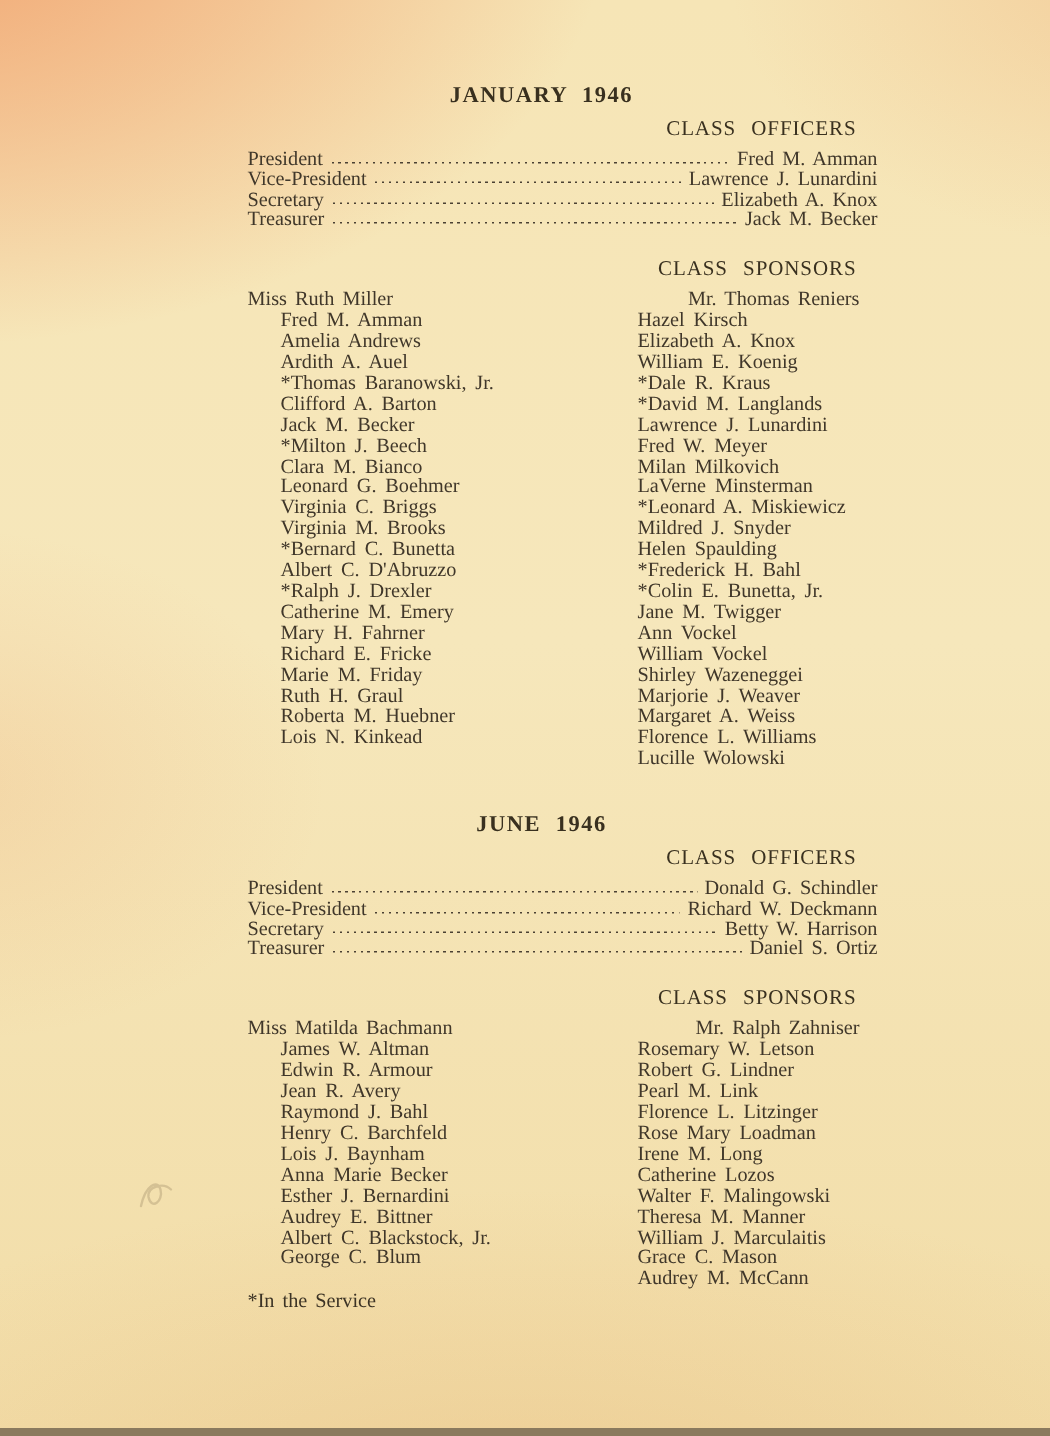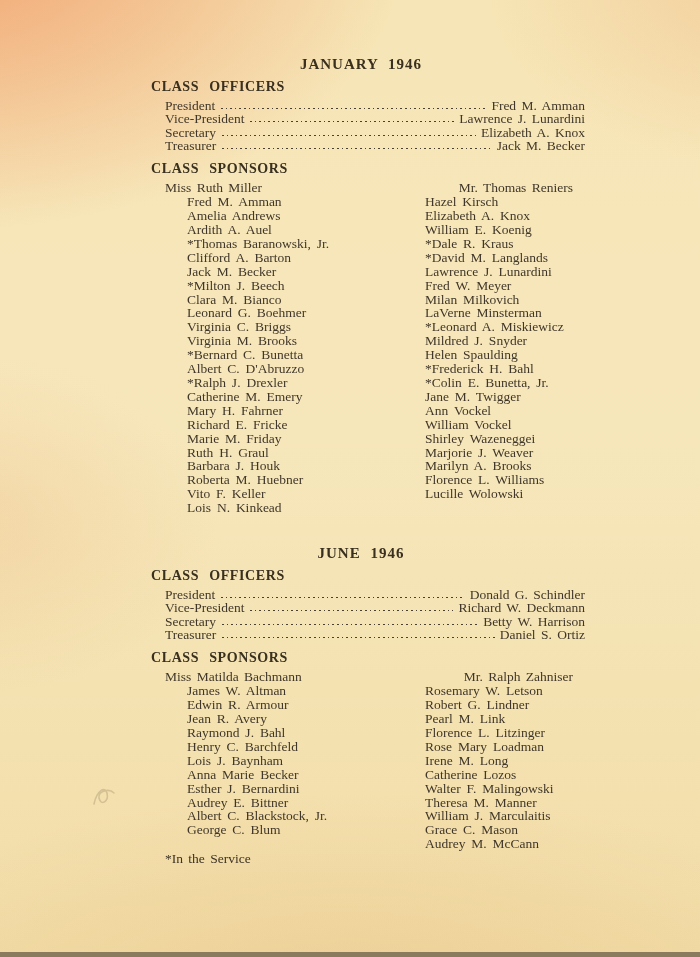--- a/index.html
+++ b/index.html
@@ -28,40 +28,40 @@
     margin:0 0 6px 0; padding:0;
     position:relative; left:-14px;
     text-align:center;
     font-size:15px; line-height:17px; font-weight:bold;
     letter-spacing:1px; word-spacing:5px;
     color:#39301f;
   }
   .sec-subhead {
     margin:0 0 5px 0; padding:0;
     position:relative; left:-14px;
-    text-align:left;
-    font-size:14px; line-height:15px; font-weight:bold;
+    text-align:right;
+    font-size:14px; line-height:15px; font-weight:normal;
     letter-spacing:0.6px; word-spacing:6px;
     color:#39301f;
   }
   .officers { margin-bottom:8px; }
   .officer-row {
     display:flex; align-items:baseline;
     font-size:13.5px; line-height:13.4px;
     word-spacing:2px;
   }
   .officer-role { white-space:nowrap; }
   .officer-name { white-space:nowrap; }
   .leader {
     flex:1; height:2px; align-self:flex-end;
     margin:0 5px 3px 6px;
     background:repeating-linear-gradient(to right, #4b4133 0 1.6px, rgba(0,0,0,0) 1.6px 4.6px);
     background-position:0 100%; background-size:100% 1.4px; background-repeat:no-repeat;
   }
-  .sponsors-head { margin-top:8px; }
+  .sponsors-head { margin-top:19px; }
   .sponsor-heads {
     display:flex; justify-content:space-between;
     font-size:13.5px; line-height:13.6px; word-spacing:2px;
     margin-bottom:1px;
     gap:16px;
   }
   .lead-right { text-align:center; padding-right:12px; }
   .sponsor-cols { display:flex; }
   .col-left  { width:260px; }
   .col-left .name-row { margin-left:22px; }
@@ -133,23 +133,21 @@
               <div class="name-row">Virginia C. Briggs</div>
               <div class="name-row">Virginia M. Brooks</div>
               <div class="name-row">*Bernard C. Bunetta</div>
               <div class="name-row">Albert C. D'Abruzzo</div>
               <div class="name-row">*Ralph J. Drexler</div>
               <div class="name-row">Catherine M. Emery</div>
               <div class="name-row">Mary H. Fahrner</div>
               <div class="name-row">Richard E. Fricke</div>
               <div class="name-row">Marie M. Friday</div>
               <div class="name-row">Ruth H. Graul</div>
-              <div class="name-row">Barbara J. Houk</div>
               <div class="name-row">Roberta M. Huebner</div>
-              <div class="name-row">Vito F. Keller</div>
               <div class="name-row">Lois N. Kinkead</div>
       </div>
       <div class="col col-right">
         <div class="name-row">Hazel Kirsch</div>
               <div class="name-row">Elizabeth A. Knox</div>
               <div class="name-row">William E. Koenig</div>
               <div class="name-row">*Dale R. Kraus</div>
               <div class="name-row">*David M. Langlands</div>
               <div class="name-row">Lawrence J. Lunardini</div>
               <div class="name-row">Fred W. Meyer</div>
@@ -158,21 +156,21 @@
               <div class="name-row">*Leonard A. Miskiewicz</div>
               <div class="name-row">Mildred J. Snyder</div>
               <div class="name-row">Helen Spaulding</div>
               <div class="name-row">*Frederick H. Bahl</div>
               <div class="name-row">*Colin E. Bunetta, Jr.</div>
               <div class="name-row">Jane M. Twigger</div>
               <div class="name-row">Ann Vockel</div>
               <div class="name-row">William Vockel</div>
               <div class="name-row">Shirley Wazeneggei</div>
               <div class="name-row">Marjorie J. Weaver</div>
-              <div class="name-row">Marilyn A. Brooks</div>
+              <div class="name-row">Margaret A. Weiss</div>
               <div class="name-row">Florence L. Williams</div>
               <div class="name-row">Lucille Wolowski</div>
       </div>
     </div>
   </section>
   <section class="class-section">
     <h2 class="sec-title">JUNE 1946</h2>
     <h3 class="sec-subhead">CLASS OFFICERS</h3>
     <div class="officers">
 

